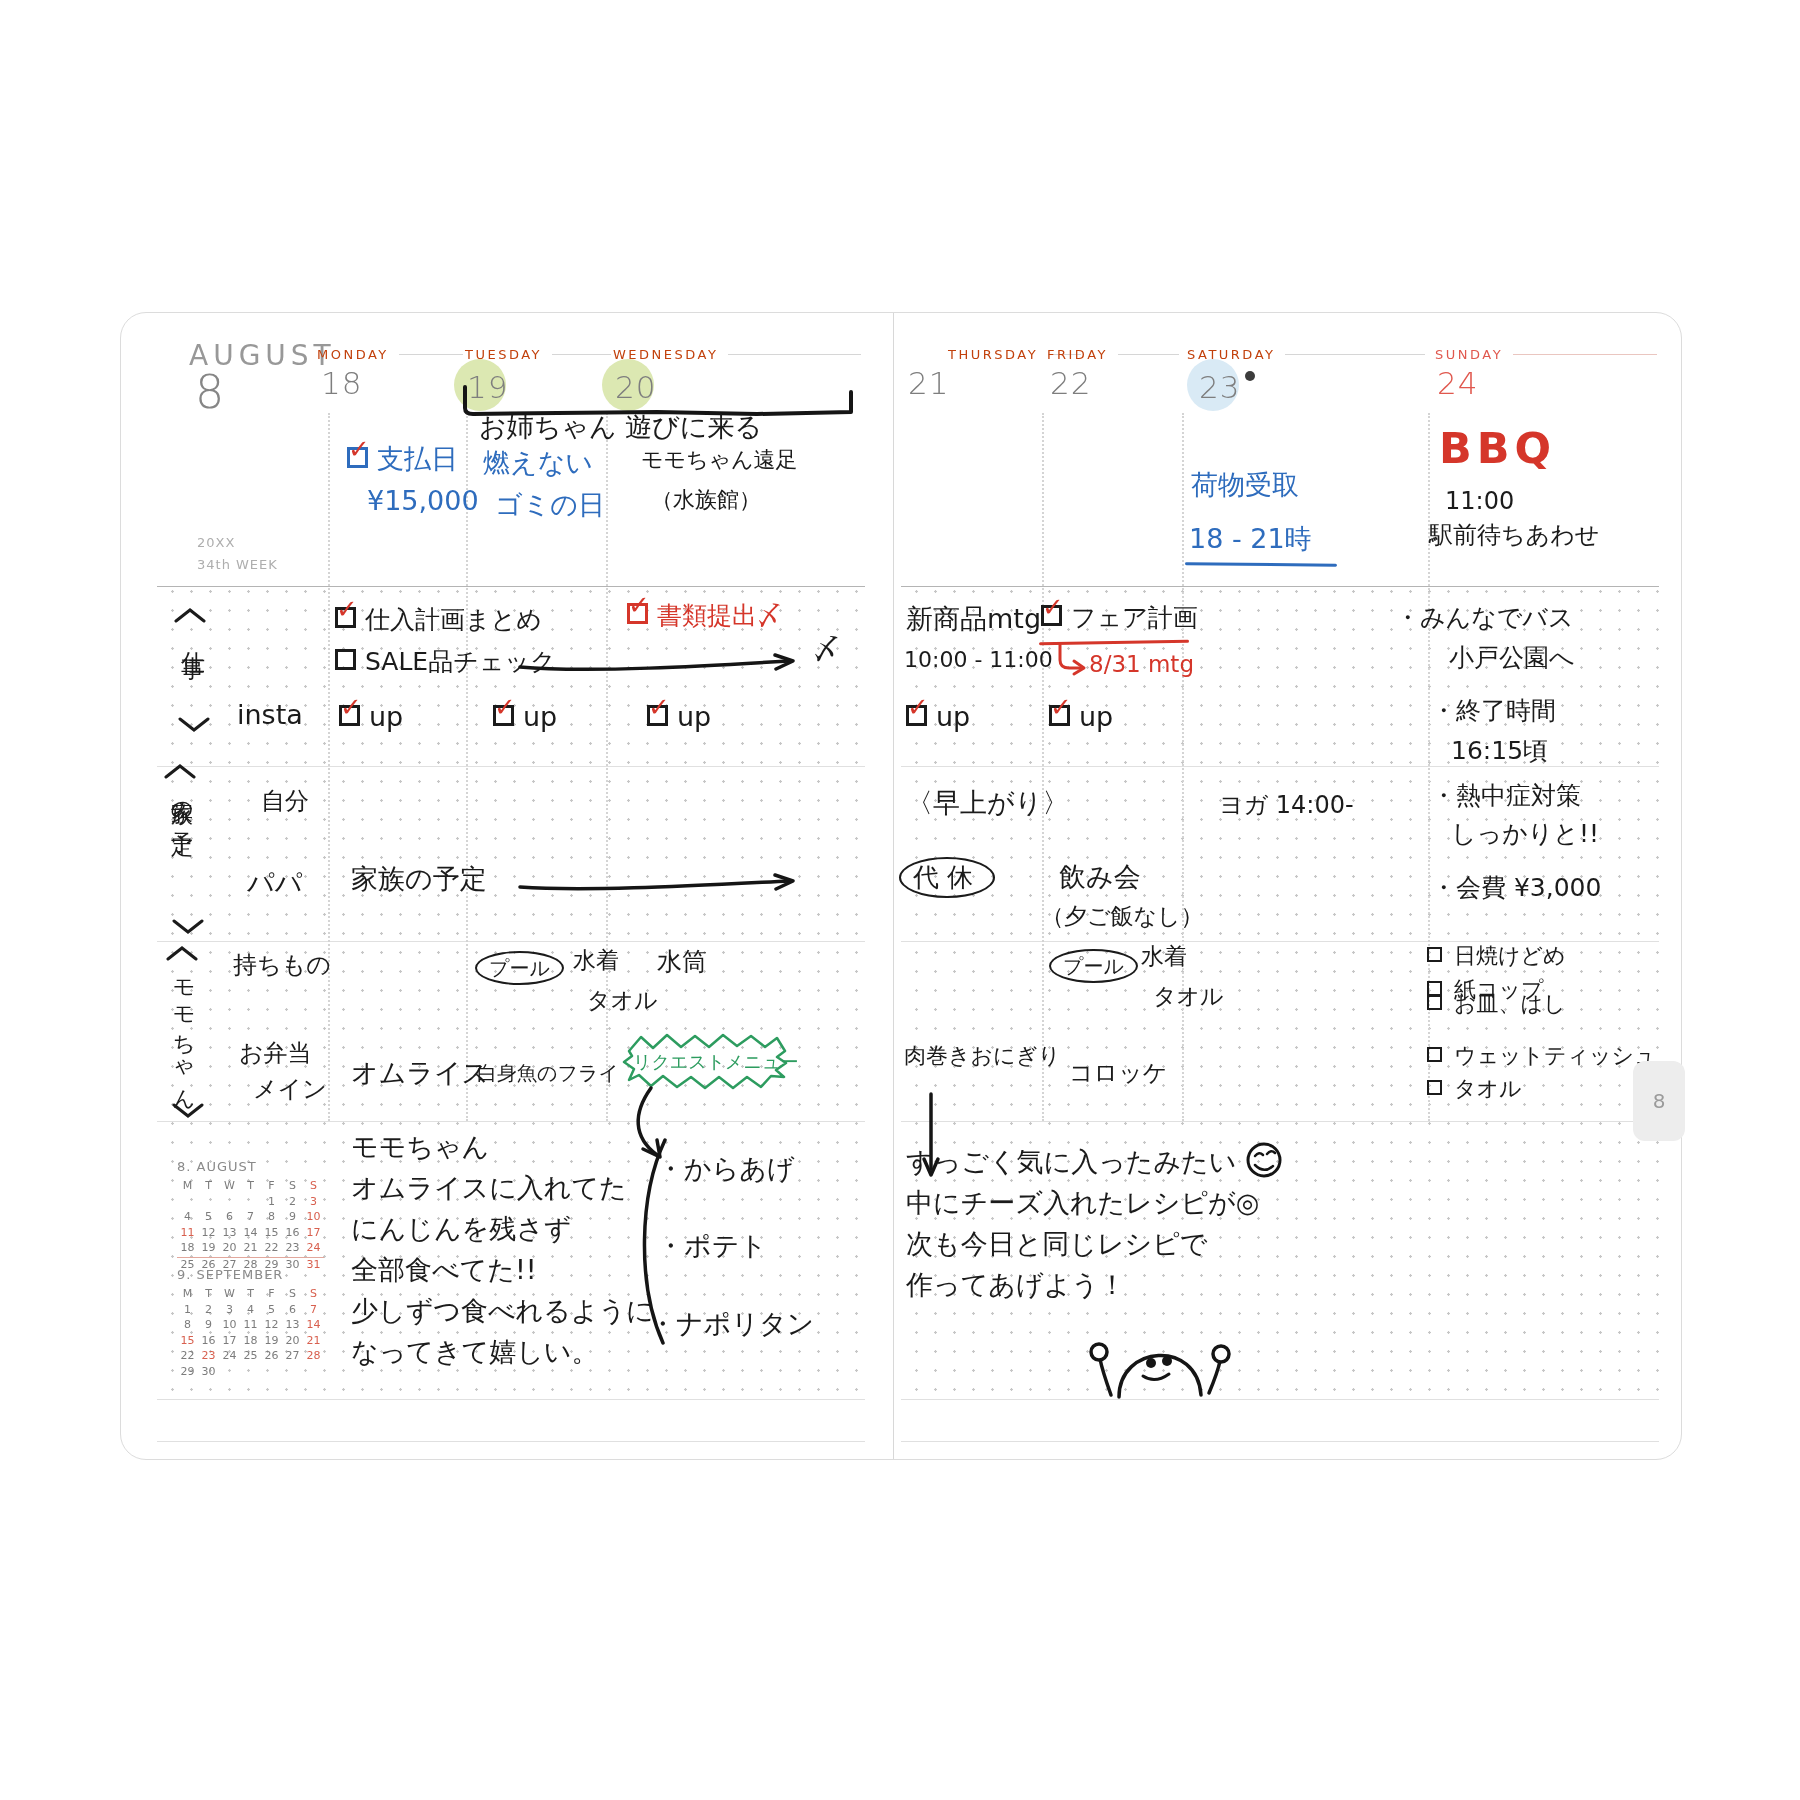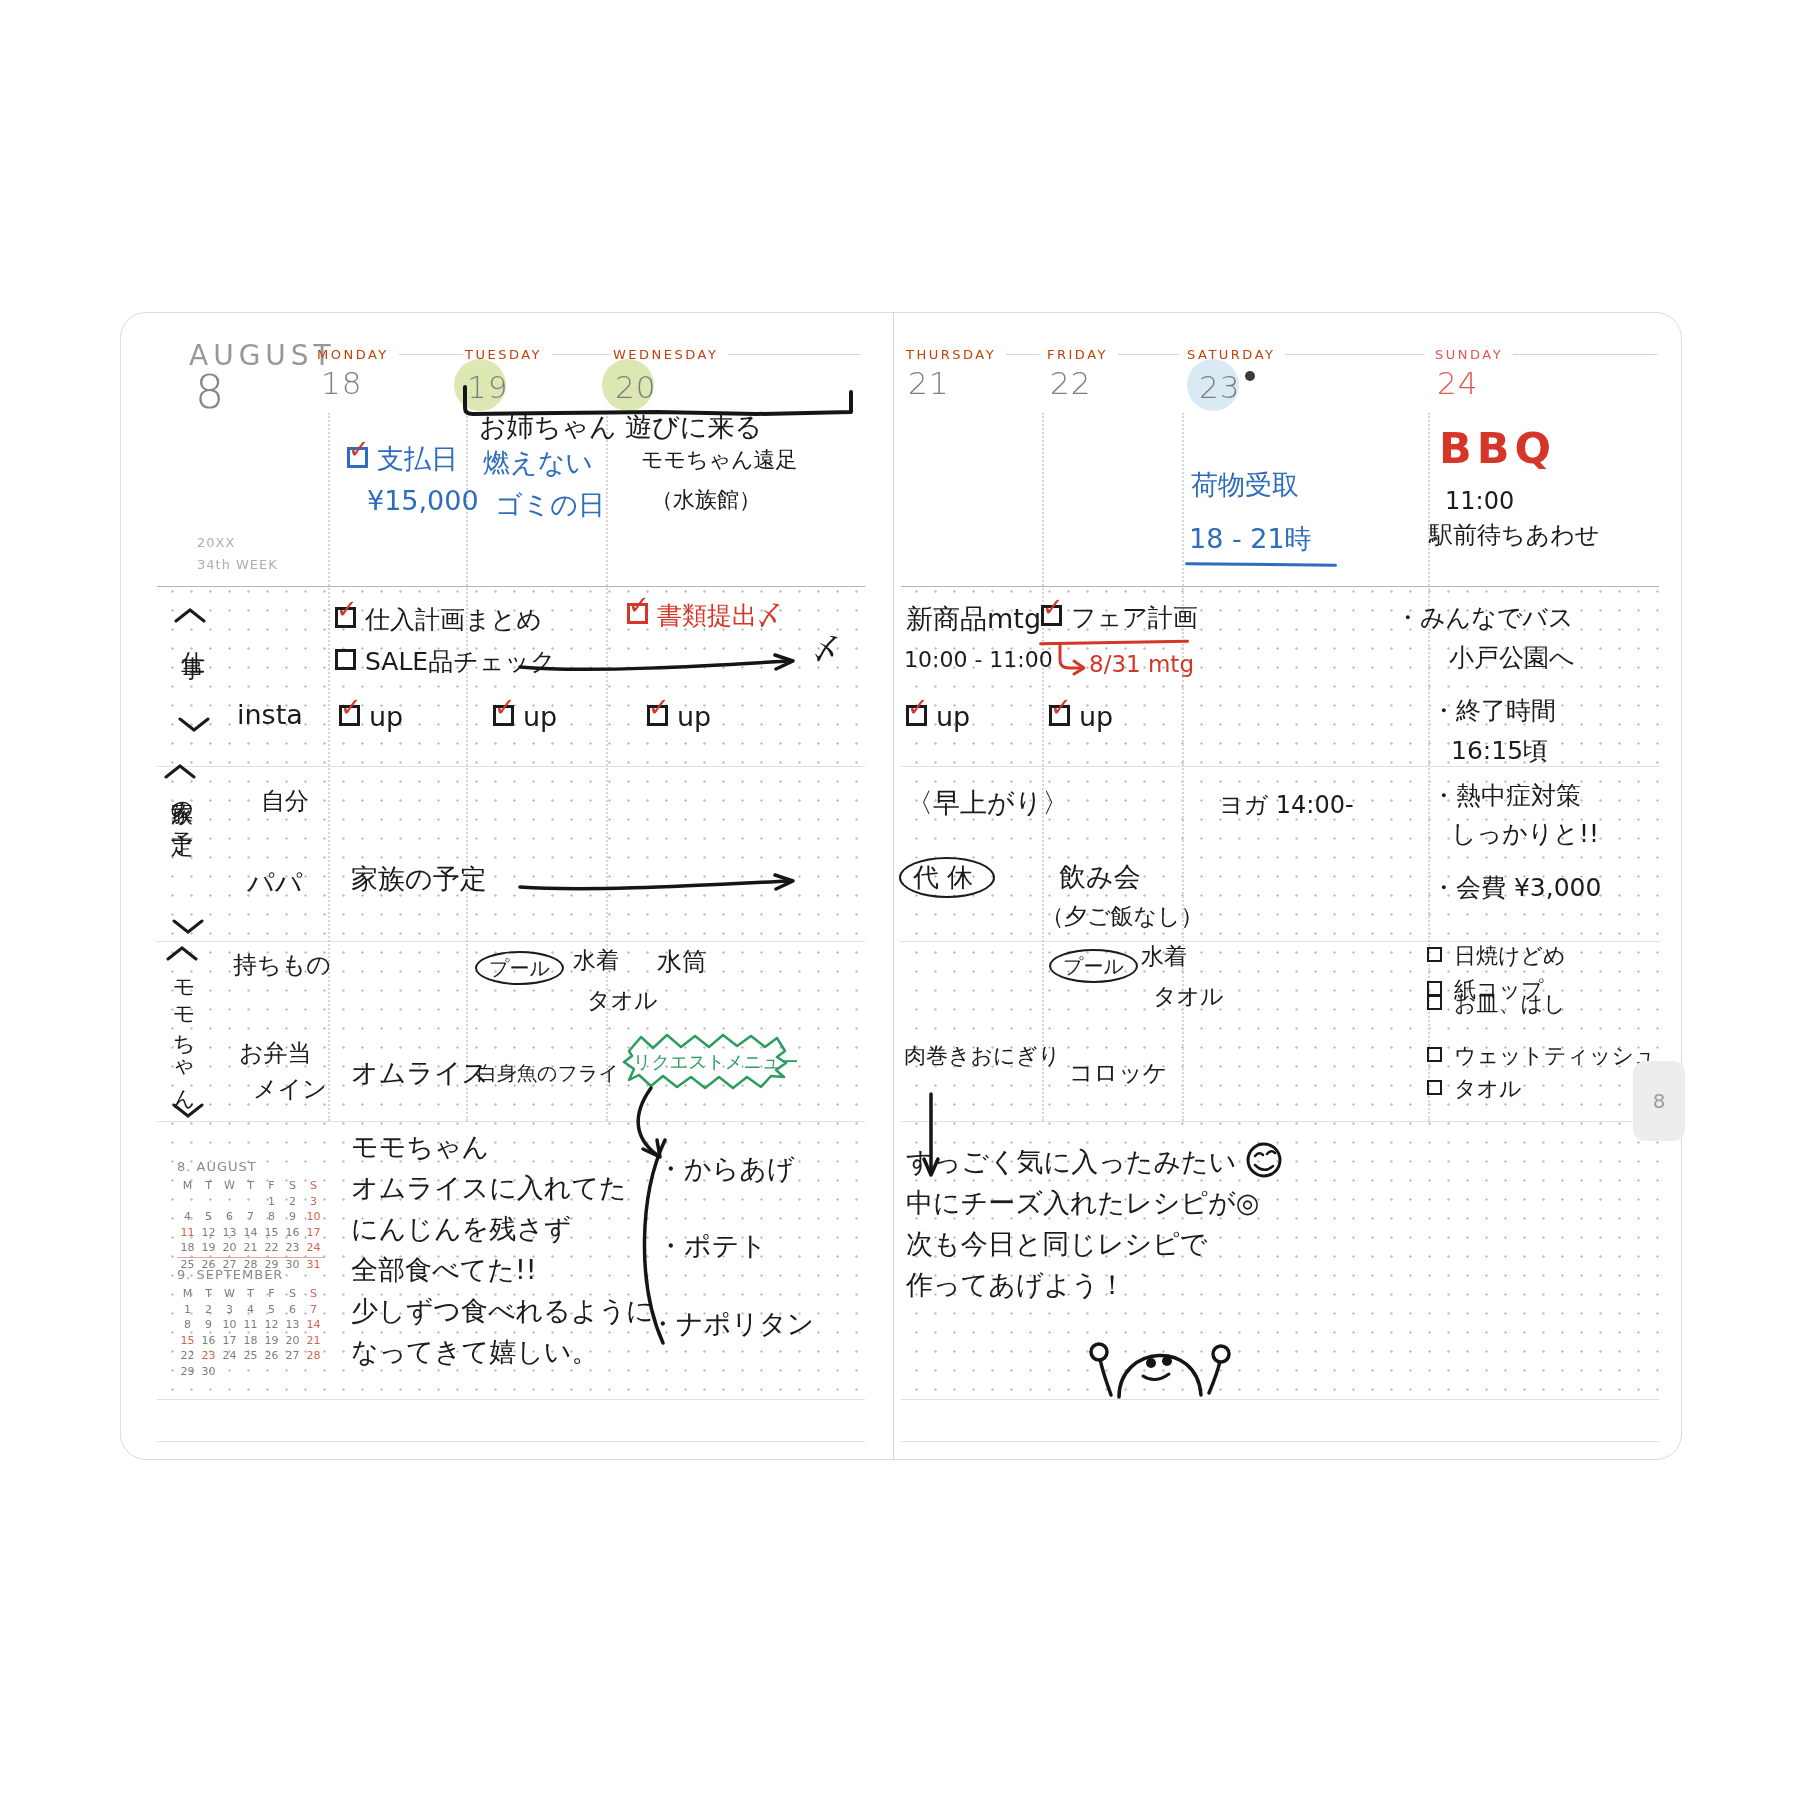--- a/index.html
+++ b/index.html
@@ -89,21 +89,21 @@
         <span class="rule"></span>
       </div>
     <div class="dh" style="left:344px;top:34px;width:146px">
       <span class="nm">TUESDAY</span>
         <span class="rule"></span>
       </div>
     <div class="dh" style="left:492px;top:34px;width:248px">
       <span class="nm">WEDNESDAY</span>
         <span class="rule"></span>
       </div>
-    <div class="dh" style="left:785px;top:34px;width:133px">
+    <div class="dh" style="left:827px;top:34px;width:133px">
       <span class="nm">THURSDAY</span>
         <span class="rule"></span>
       </div>
     <div class="dh" style="left:926px;top:34px;width:132px">
       <span class="nm">FRIDAY</span>
         <span class="rule"></span>
       </div>
     <div class="dh" style="left:1066px;top:34px;width:238px">
       <span class="nm">SATURDAY</span>
         <span class="rule"></span>

